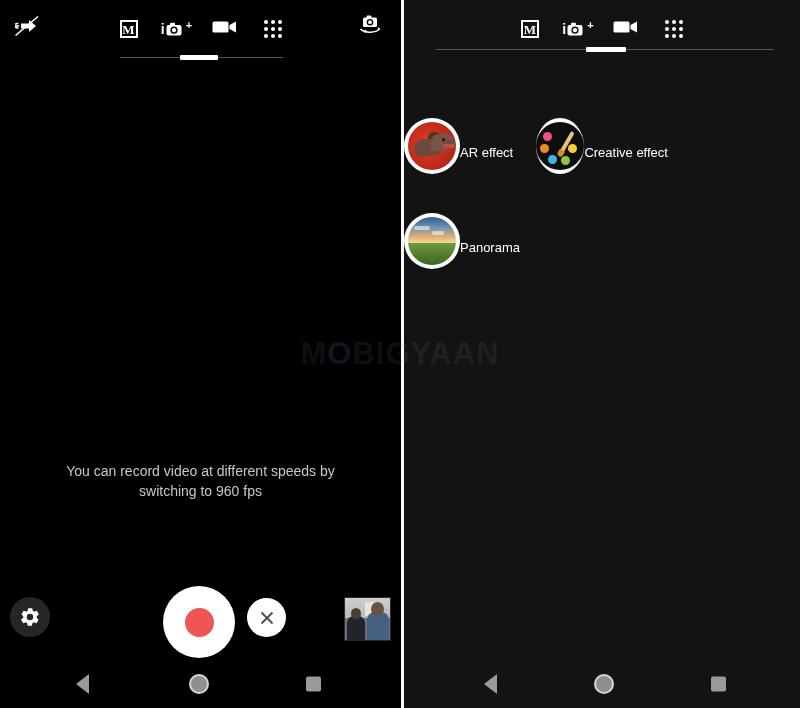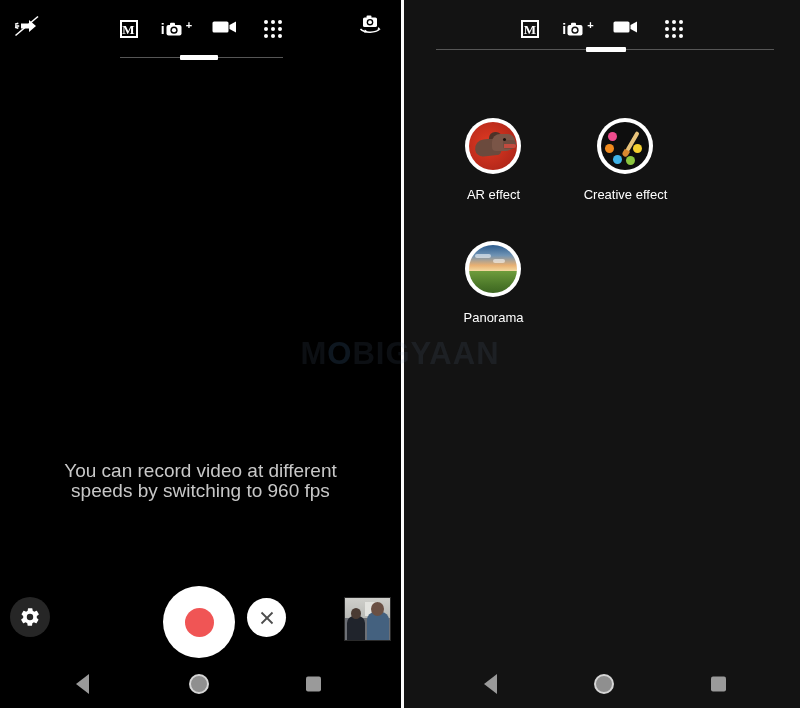--- a/index.html
+++ b/index.html
@@ -53,21 +53,21 @@
   .tabline .active { position:absolute; top:-2px; height:5px; background:#ffffff; border-radius:1px; }
   .panel-left  .tabline { left:120px; right:118px; top:57px; }
   .panel-left  .tabline .active { left:60px; width:38px; }
   .panel-right .tabline { left:32px; right:26px; top:49px; }
   .panel-right .tabline .active { left:150px; width:40px; }
 
   
   .msg { position:absolute; left:0; right:0; top:444px; text-align:center; }
   .msg h1 { color:#ffffff; font-size:15px; font-weight:bold; letter-spacing:.2px; }
   .msg p {
-    color:#c8c8c8; font-size:19px; line-height:20px; margin-top:17px;
+    color:#c8c8c8; font-size:14px; line-height:20px; margin-top:17px;
     padding:0 62px;
   }
   .readmore {
     margin-top:24px; display:inline-block;
     background:#575757; color:#ffffff;
     font-size:13px; font-weight:bold; letter-spacing:.6px;
     padding:10px 18px 10px 18px; border-radius:3px; border:none;
     font-family:"Liberation Sans", sans-serif; cursor:pointer;
   }
 
@@ -95,21 +95,21 @@
   .thumb .p1 { position:absolute; left:2px; bottom:0; width:18px; height:24px; background:#20242c; border-radius:7px 7px 0 0; }
   .thumb .p1 b { position:absolute; left:4px; top:-8px; width:10px; height:11px; border-radius:50%; background:#4a3b33; display:block; }
   .thumb .p2 { position:absolute; right:1px; bottom:0; width:22px; height:28px; background:#44617f; border-radius:8px 8px 0 0; }
   .thumb .p2 b { position:absolute; left:4px; top:-10px; width:13px; height:14px; border-radius:50%; background:#6a5044; display:block; }
   .thumb .wall { position:absolute; left:20px; top:4px; width:14px; height:14px; background:#e3e3df; }
 
   
   .modes { position:absolute; top:118px; left:0; right:0; }
   .mode-row { display:flex; }
   .mode {
-    width:33.33%; display:flex; flex-direction:column; align-items:center;padding-left:47px;
+    width:33.33%; display:flex; flex-direction:row; align-items:center;
   }
   .mode + .mode { }
   .mode .circle {
     width:56px; height:56px; border-radius:50%; position:relative;
     background:#ffffff; display:flex; align-items:center; justify-content:center;
     box-shadow:0 0 0 0 #fff;
   }
   .mode .inner {
     width:48px; height:48px; border-radius:50%; overflow:hidden; position:relative;
     display:flex; align-items:center; justify-content:center;

